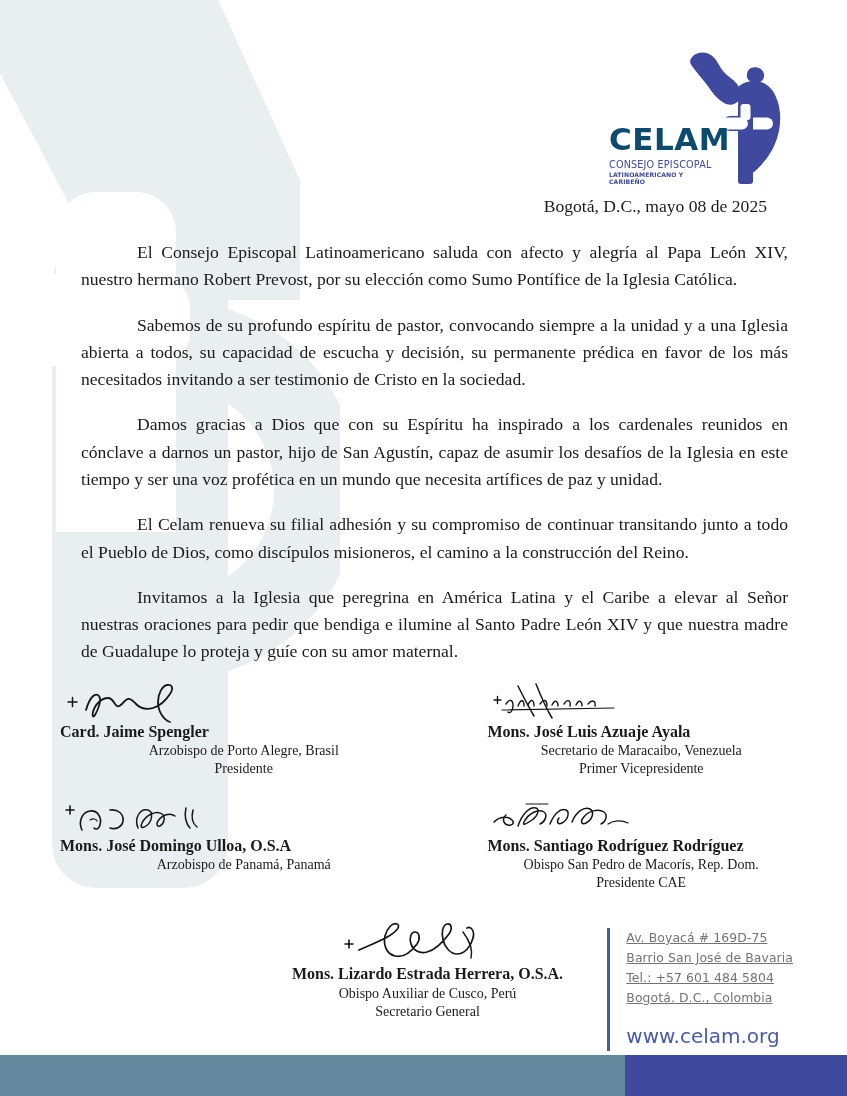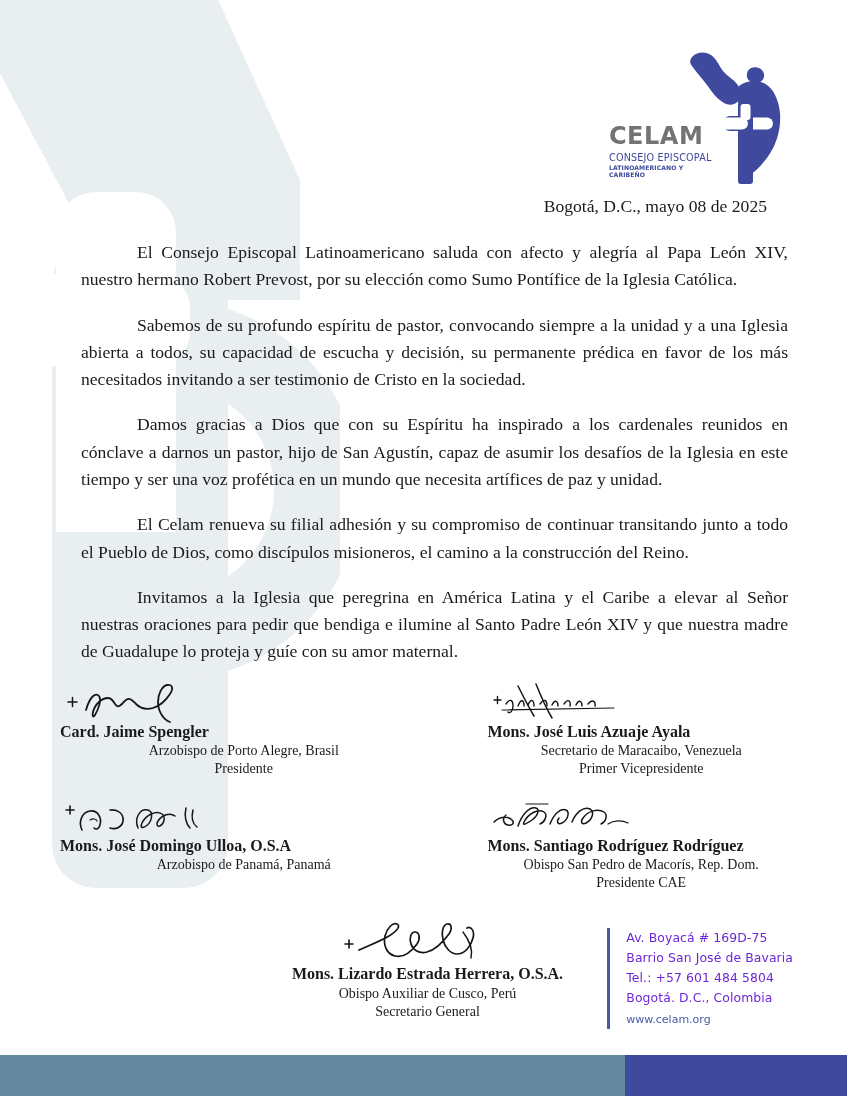--- a/index.html
+++ b/index.html
@@ -48,23 +48,23 @@
   .logo-wordmark {
     position: absolute;
     left: 0;
     top: 78px;
     width: 112px;
     text-align: left;
   }
   .logo-celam {
     font-family: "DejaVu Sans", sans-serif;
     font-weight: 700;
-    font-size: 24px;
+    font-size: 31px;
     letter-spacing: 0.5px;
-    color: #737373;
+    color: #0c4a6e;
     line-height: 1;
   }
   .logo-sub1 {
     font-family: "DejaVu Sans", sans-serif;
     font-weight: 400;
     font-size: 9.6px;
     letter-spacing: 0.2px;
     color: #3f4a9e;
     line-height: 1.15;
     margin-top: 4px;
@@ -156,29 +156,30 @@
     right: 54px;
     top: 928px;
     z-index: 2;
     padding-left: 16px;
     border-left: 3px solid #4a59a6;
     font-family: "DejaVu Sans", sans-serif;
   }
   .footer-contact .fc-line {
     font-size: 12.4px;
     line-height: 1.62;
-    color: #6d28d9;
+    color: #737373;
     letter-spacing: 0.1px;
     white-space: nowrap;
+    text-decoration: underline;
   }
   .footer-contact .fc-url {
-    font-size: 11px;
+    font-size: 20px;
     line-height: 1.5;
     color: #4a59a6;
-    margin-top: 4px;
+    margin-top: 13px;
     white-space: nowrap;
   }
 
   
   .bottom-bar {
     position: absolute;
     left: 0;
     bottom: 0;
     width: 100%;
     height: 41px;

